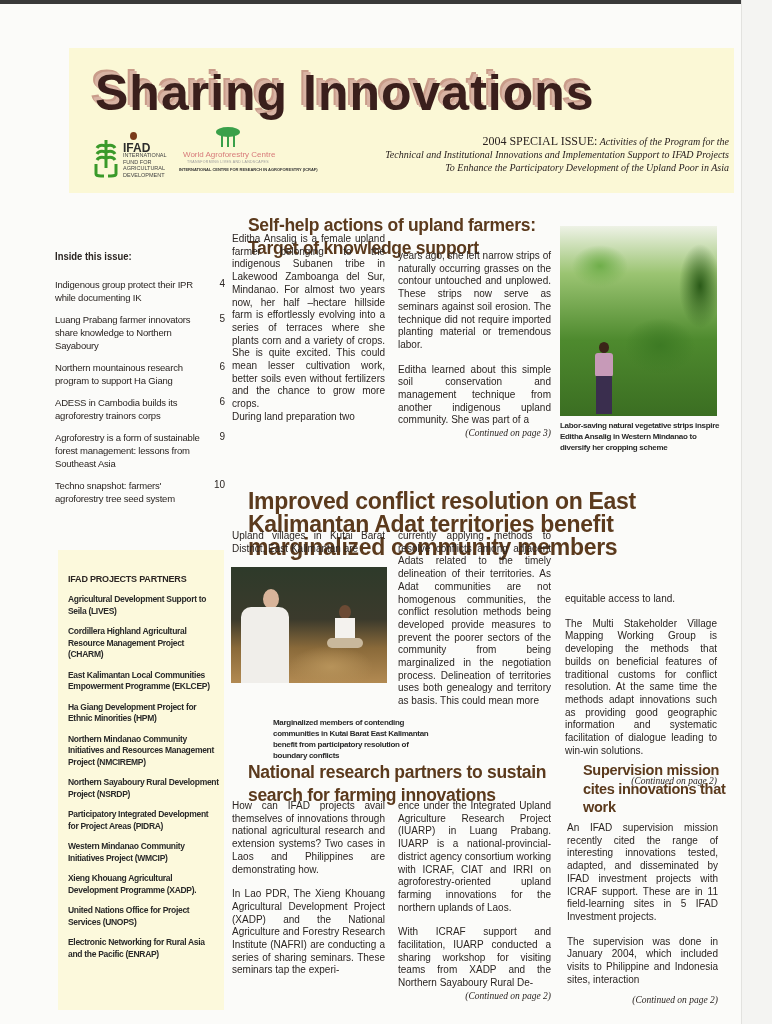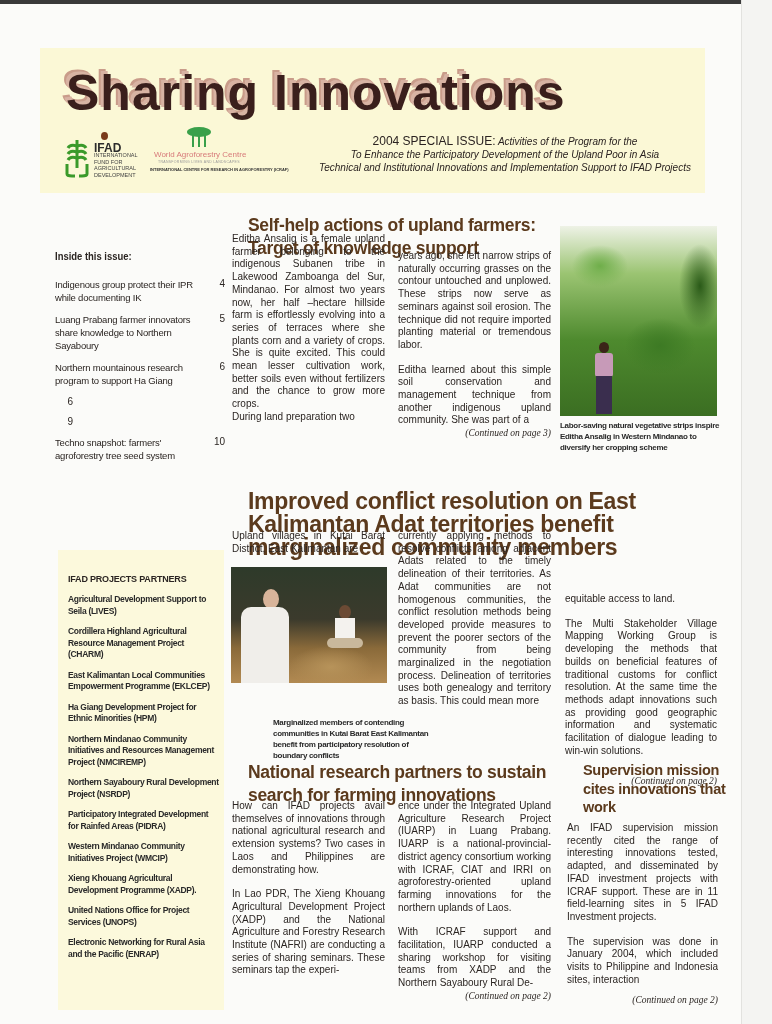--- a/index.html
+++ b/index.html
@@ -6,21 +6,21 @@
   body {
     width: 772px; height: 1024px; overflow: hidden;
     background: #fbfbf9;
     font-family: "Liberation Sans", sans-serif;
     color: #2b2522;
     position: relative;
   }
   .page-edge-top { position: absolute; left: 0; top: 0; width: 772px; height: 4px; background: #3a3a3a; }
   .page-edge-right { position: absolute; right: 0; top: 0; width: 30px; height: 1024px; background: #f4f4f2; border-left: 1px solid #e2e2df; }
   .masthead {
-    position: absolute; left: 40px; top: 48px; width: 665px; height: 145px;
+    position: absolute; left: 69px; top: 48px; width: 665px; height: 145px;
     background: #fbf8d6;
   }
   .title {
     position: absolute; left: 26px; top: 16px;
     font-family: "Liberation Sans", sans-serif; font-weight: bold;
     font-size: 50px; letter-spacing: 1px; color: #3a1f1c;
     text-shadow: -3px -3px 0 #d8b3a3, -5px -5px 0 #c99c8a;
     white-space: nowrap;
   }
   .logo-ifad { position: absolute; left: 24px; top: 84px; width: 90px; height: 46px; }
@@ -28,22 +28,22 @@
   .ifad-seed { position: absolute; left: 37px; top: 0; width: 7px; height: 8px; background: #7a3b1a; border-radius: 50%; }
   .ifad-name { position: absolute; left: 30px; top: 9px; font-size: 12px; font-weight: bold; color: #2c2c2c; }
   .ifad-sub { position: absolute; left: 30px; top: 20px; font-size: 5.5px; line-height: 6.5px; color: #444; width: 60px; }
   .logo-waf { position: absolute; left: 110px; top: 78px; width: 190px; height: 52px; }
   .waf-tree { position: absolute; left: 36px; top: 0; width: 26px; height: 22px; }
   .waf-name { position: absolute; left: 4px; top: 24px; font-size: 8px; color: #d77a7a; white-space: nowrap; }
   .waf-tag { position: absolute; left: 8px; top: 34px; font-size: 3.5px; color: #999; white-space: nowrap; letter-spacing: .3px; }
   .waf-icraf { position: absolute; left: 0; top: 41px; font-size: 4px; font-weight: bold; color: #333; white-space: nowrap; }
   .issue-info {
     position: absolute; left: 270px; top: 87px; width: 390px;
-    font-family: Liberation Sans, sans-serif; font-style: italic;
-    font-size: 10px; line-height: 13px; text-align: center; color: #2a2220;
+    font-family: Liberation Serif, serif; font-style: italic;
+    font-size: 10px; line-height: 13px; text-align: right; color: #2a2220;
   }
   .issue-info .lead { font-style: normal; font-size: 12px; font-weight: normal; }
 
   .sidebar-toc { position: absolute; left: 55px; top: 250px; width: 170px; }
   .toc-title { font-family: "Liberation Sans", sans-serif; font-weight: bold; font-size: 10.5px; color: #2b2522; margin-bottom: 16px; transform: scaleX(.9); transform-origin: left; }
   .toc-item { display: flex; justify-content: space-between; margin-bottom: 9px; }
   .toc-text { font-size: 9.5px; line-height: 13px; width: 145px; color: #2b2522; letter-spacing: -0.2px; }
   .toc-page { font-size: 10px; width: 18px; text-align: right; }
 
   .partners {
@@ -122,60 +122,62 @@
       <ellipse cx="13" cy="6" rx="12" ry="5" fill="#3aa04a"></ellipse>
       <path d="M7 9 L7 21 M13 9 L13 21 M19 9 L19 21" stroke="#3aa04a" stroke-width="2"></path>
     </svg>
     <div class="waf-name">World Agroforestry Centre</div>
     <div class="waf-tag">TRANSFORMING LIVES AND LANDSCAPES</div>
     <div class="waf-icraf">INTERNATIONAL CENTRE FOR RESEARCH IN AGROFORESTRY (ICRAF)</div>
   </div>
 
   <div class="issue-info">
     <div><span class="lead">2004 SPECIAL ISSUE:</span> <span>Activities of the Program for the</span></div>
+    <div>Technical and Institutional Innovations and Implementation Support to IFAD Projects</div>
     <div>To Enhance the Participatory Development of the Upland Poor in Asia</div>
-    <div>Technical and Institutional Innovations and Implementation Support to IFAD Projects</div>
   </div>
 </div>
 
 <div class="sidebar-toc">
   <div class="toc-title">Inside this issue:</div>
   <div class="toc-item">
       <span class="toc-text">Indigenous group protect  their IPR while documenting IK</span>
       <span class="toc-page">4</span>
     </div>
   <div class="toc-item">
       <span class="toc-text">Luang Prabang farmer innovators share knowledge to Northern Sayaboury</span>
       <span class="toc-page">5</span>
     </div>
   <div class="toc-item">
       <span class="toc-text">Northern mountainous research program to support Ha Giang</span>
       <span class="toc-page">6</span>
     </div>
   <div class="toc-item">
+      <span class="toc-text">ADESS in Cambodia builds its agroforestry trainors corps</span>
       <span class="toc-page">6</span>
     </div>
   <div class="toc-item">
+      <span class="toc-text">Agroforestry is a form of sustainable forest management: lessons from Southeast Asia</span>
       <span class="toc-page">9</span>
     </div>
   <div class="toc-item">
       <span class="toc-text">Techno snapshot: farmers' agroforestry tree seed system</span>
       <span class="toc-page">10</span>
     </div>
 </div>
 
 <div class="partners">
   <div class="partners-title">IFAD PROJECTS PARTNERS</div>
   <div class="partner">Agricultural Development Support to Seila (LIVES)</div>
   <div class="partner">Cordillera Highland Agricultural Resource Management Project (CHARM)</div>
   <div class="partner">East Kalimantan Local Communities Empowerment Programme (EKLCEP)</div>
   <div class="partner">Ha Giang Development Project for Ethnic Minorities (HPM)</div>
   <div class="partner">Northern Mindanao Community Initiatives and Resources Management Project (NMCIREMP)</div>
   <div class="partner">Northern Sayaboury Rural Development Project (NSRDP)</div>
-  <div class="partner">Participatory Integrated Development for Rainfed Areas (PIDRA)</div>
+  <div class="partner">Participatory Integrated Development for Project Areas (PIDRA)</div>
   <div class="partner">Western Mindanao Community Initiatives Project (WMCIP)</div>
   <div class="partner">Xieng Khouang Agricultural Development Programme (XADP).</div>
   <div class="partner">United Nations Office for Project Services (UNOPS)</div>
   <div class="partner">Electronic Networking for Rural Asia and the Pacific (ENRAP)</div>
 </div>
 
 <h2 class="headline h-selfhelp">Self-help actions of upland farmers: Target of  knowledge support</h2>
 <div class="col" style="left:232px; top:233px; width:153px;">
   <p style="margin-bottom:0">Editha Ansalig is a female upland farmer belonging to the indigenous Subanen tribe in Lakewood Zamboanga del Sur, Mindanao. For almost two years now, her half –hectare hillside farm is effortlessly evolving into a series of terraces where she plants corn and a variety of crops. She is quite excited. This could mean lesser cultivation work, better soils even without fertilizers and the chance to grow more crops.</p>
   <p style="text-align:left">During land preparation two</p>

